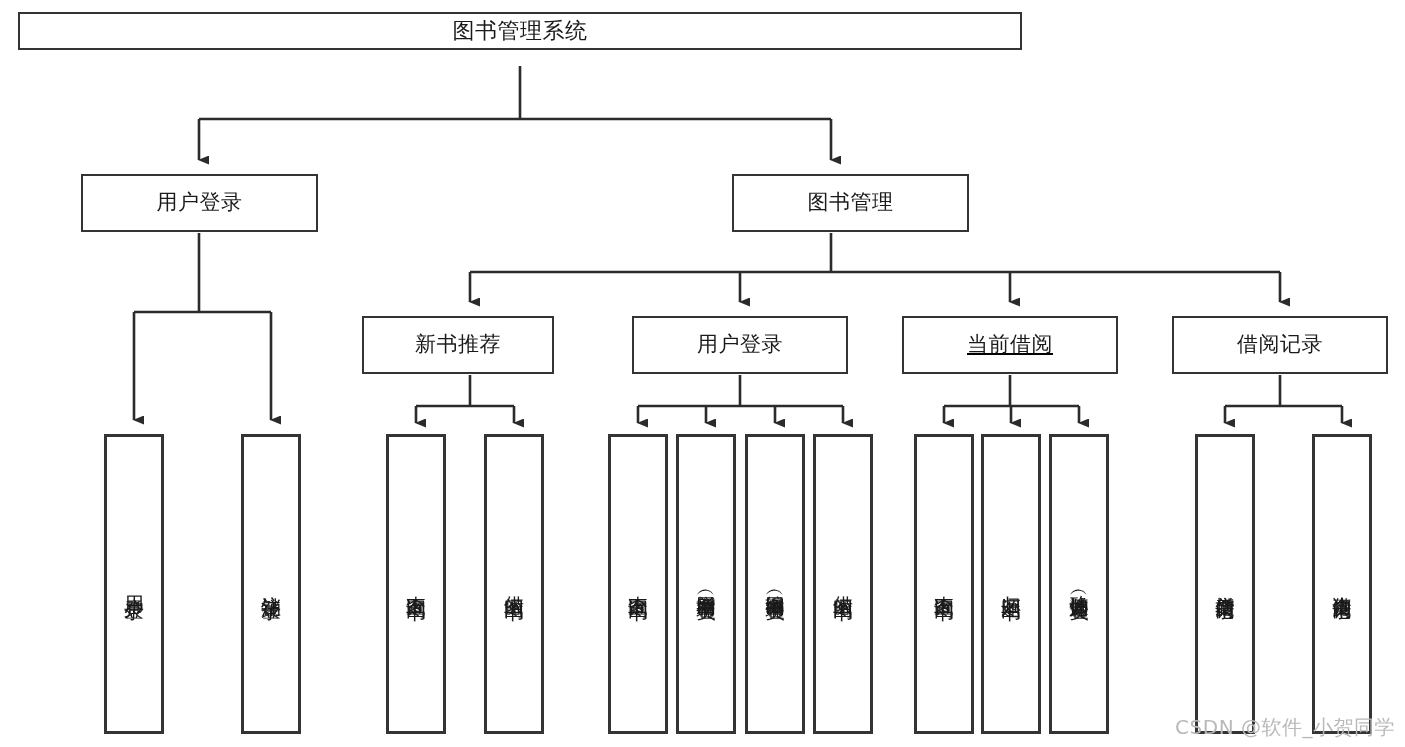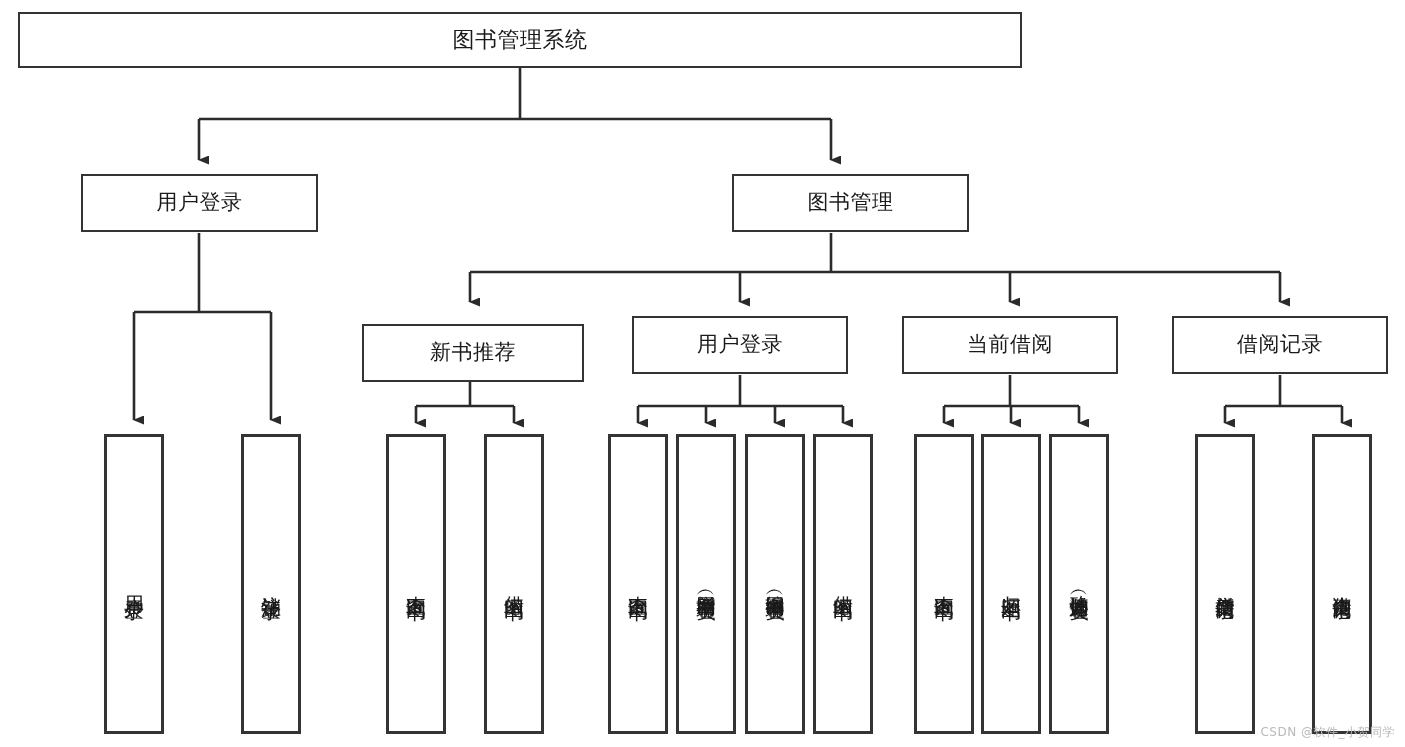--- a/index.html
+++ b/index.html
@@ -57,21 +57,21 @@
     white-space: nowrap;
   }
   .node-leaf.leaf-tall .node-label {
     font-size: 19px;
     letter-spacing: 1px;
   }
   #watermark {
     position: absolute;
     right: 10px;
     bottom: 6px;
-    font-size: 12px;
+    font-size: 20px;
     color: #b9b9b9;
     letter-spacing: 0.5px;
     white-space: nowrap;
     z-index: 5;
     font-family: "DejaVu Sans", "Liberation Sans", sans-serif;
   }
 </style>
 </head>
 <body>
 
@@ -120,41 +120,41 @@
       <path d="M1011,406 L1011,423" marker-end="url(#arrowhead)"></path>
       <path d="M1079,406 L1079,423" marker-end="url(#arrowhead)"></path>
 
       <path d="M1280,375 L1280,406"></path>
       <path d="M1225,406 L1342,406"></path>
       <path d="M1225,406 L1225,423" marker-end="url(#arrowhead)"></path>
       <path d="M1342,406 L1342,423" marker-end="url(#arrowhead)"></path>
     </g>
   </svg>
 
-  <div class="node node-root" style="left:18px; top:12px; width:1004px; height:56px;">
+  <div class="node node-root" style="left:18px; top:12px; width:1004px; height:38px;">
     <span class="node-label">图书管理系统</span>
   </div>
 
   <div class="node" style="left:81px; top:174px; width:237px; height:58px;">
     <span class="node-label">用户登录</span>
   </div>
 
   <div class="node" style="left:712px; top:174px; width:237px; height:58px;margin-left:20px;">
     <span class="node-label">图书管理</span>
   </div>
 
-  <div class="node" style="left:362px; top:324px; width:222px; height:58px;">
+  <div class="node" style="left:362px; top:316px; width:192px; height:58px;">
     <span class="node-label">新书推荐</span>
   </div>
 
   <div class="node" style="left:632px; top:316px; width:216px; height:58px;">
     <span class="node-label">用户登录</span>
   </div>
 
-  <div class="node" style="left:902px; top:316px; width:216px; height:58px;">
+  <div class="node" style="left:902px; top:316px; width:216px; height:58px;text-decoration:underline;">
     <span class="node-label">当前借阅</span>
   </div>
 
   <div class="node" style="left:1172px; top:316px; width:216px; height:58px;font-family:Liberation Serif, serif;">
     <span class="node-label">借阅记录</span>
   </div>
 
   <div class="node node-leaf" style="left:104px; top:434px; width:60px; height:300px;">
     <span class="node-label">用户登录</span>
   </div>

